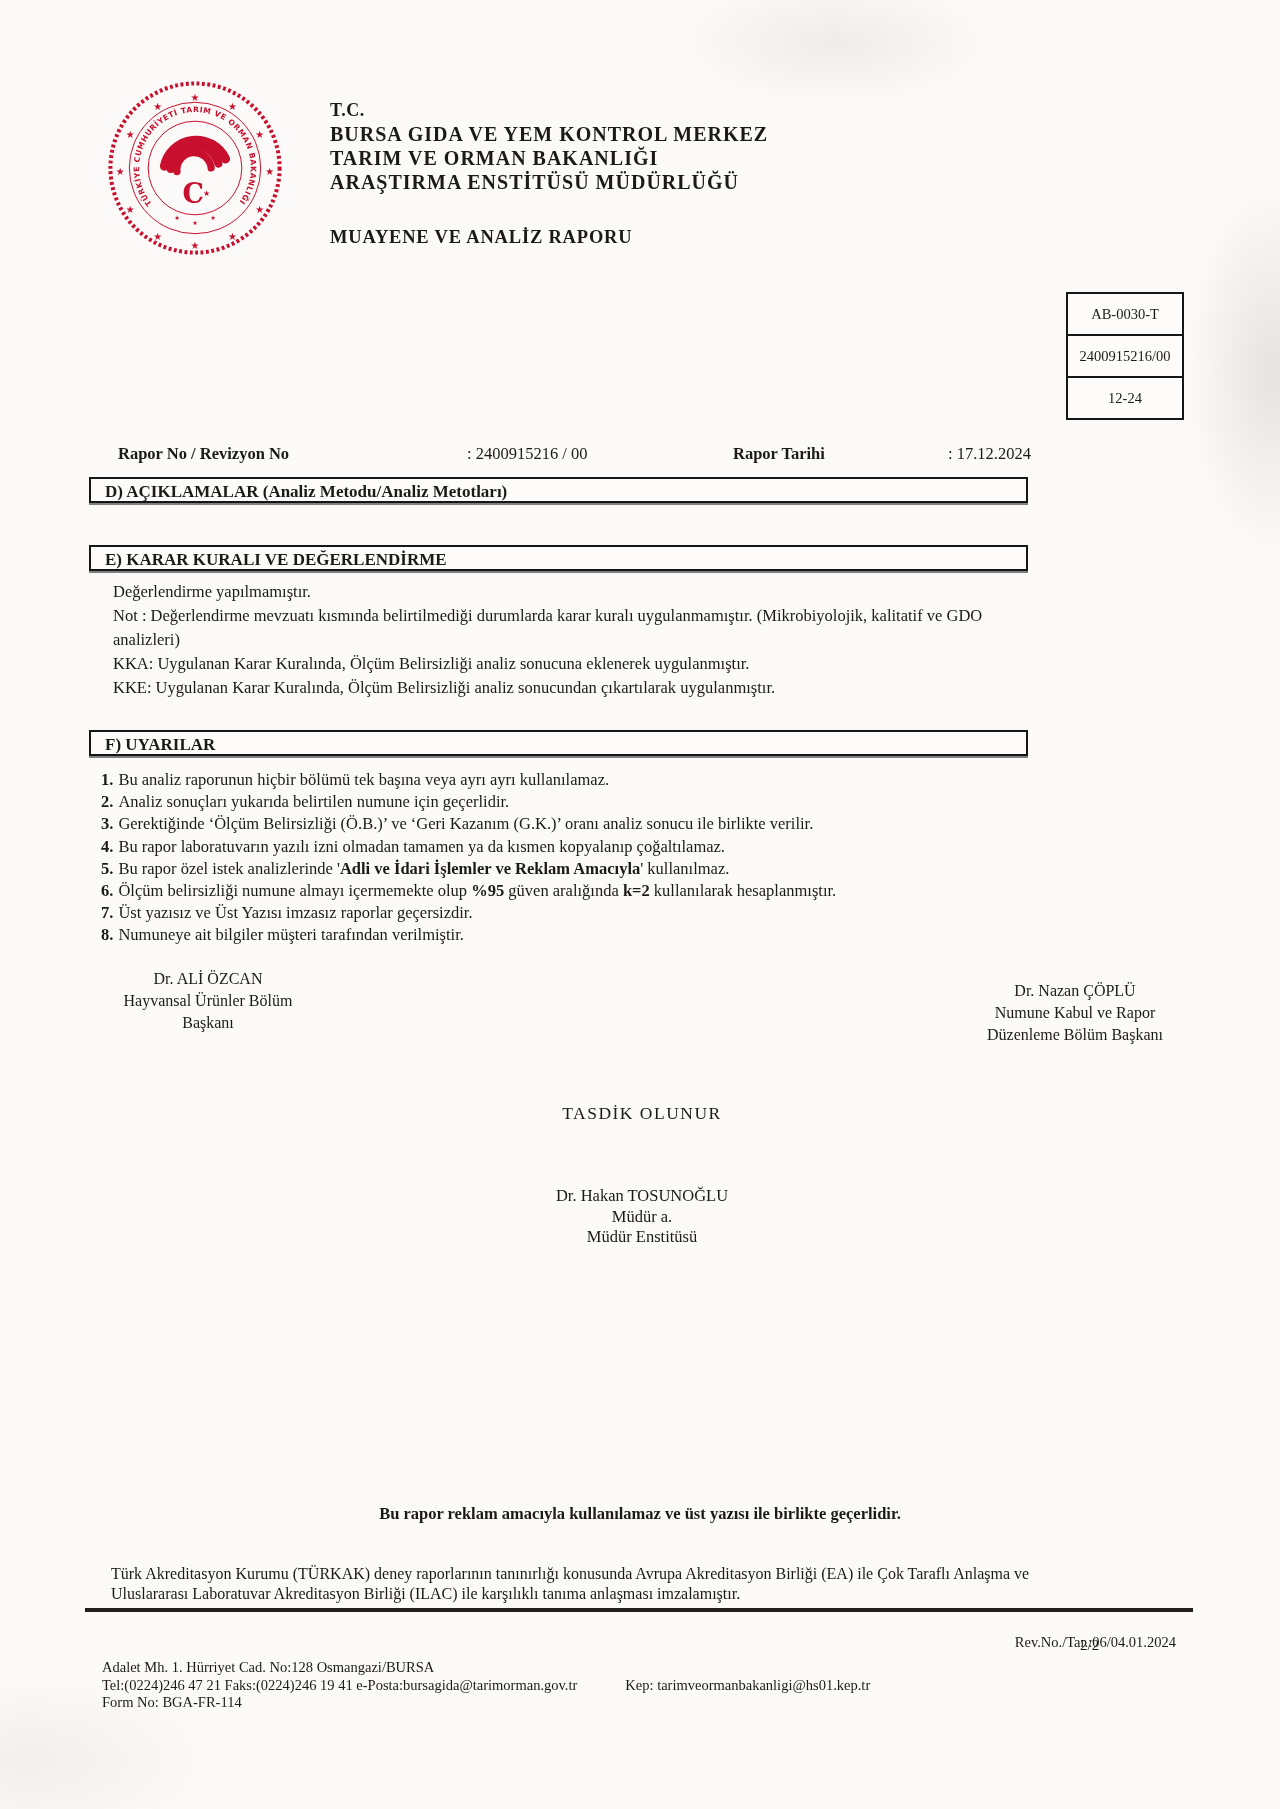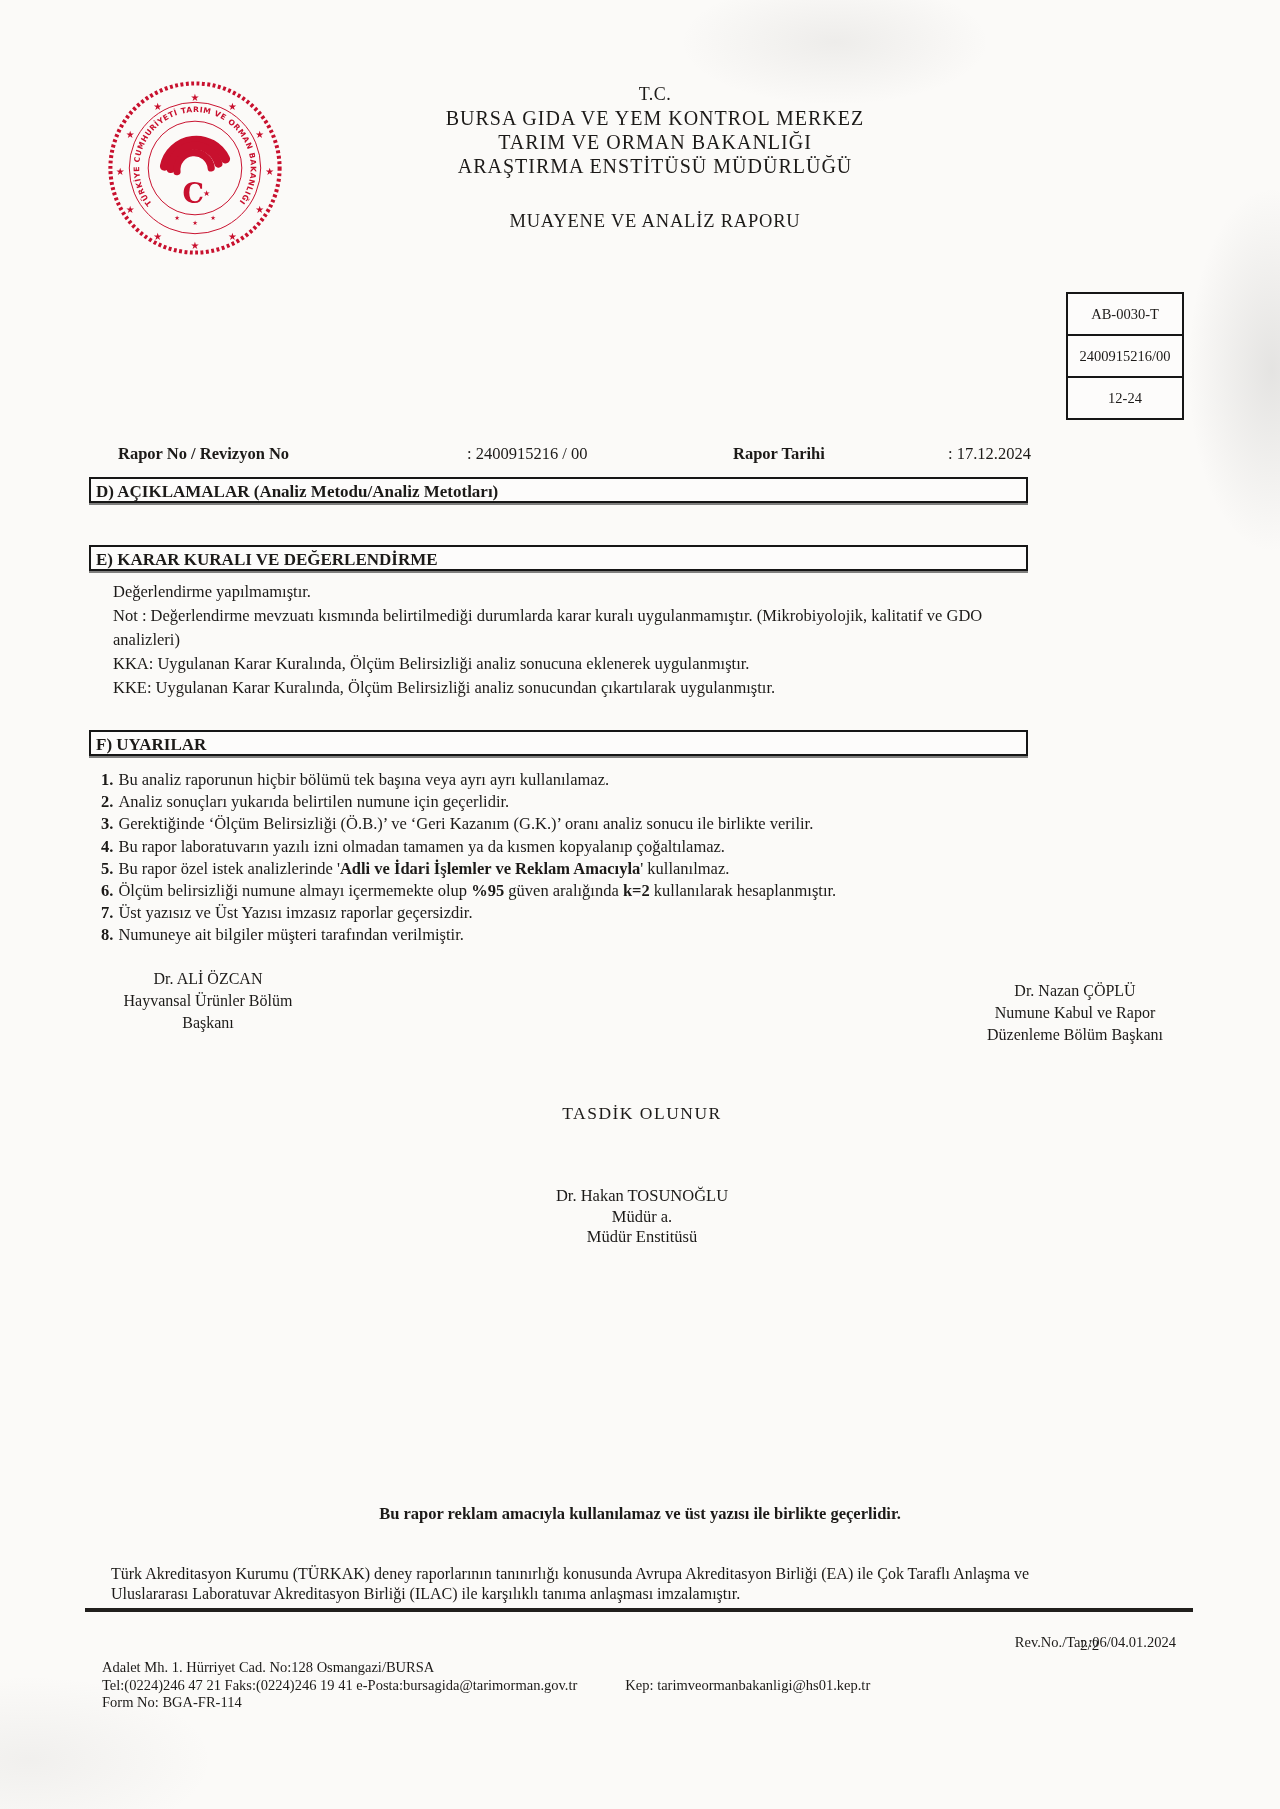--- a/index.html
+++ b/index.html
@@ -12,41 +12,41 @@
   .page{
     position:relative;width:1280px;height:1809px;overflow:hidden;
     background:
       radial-gradient(220px 90px at 835px 42px, rgba(120,118,115,.10), transparent 70%),
       radial-gradient(120px 260px at 1272px 370px, rgba(110,110,110,.16), transparent 70%),
       radial-gradient(260px 120px at 30px 1760px, rgba(120,118,115,.08), transparent 70%),
       #fbfaf8;
   }
   
   .emblem{position:absolute;left:100px;top:78px;width:190px;height:180px;}
-  .hdr{position:absolute;left:330px;top:82px;width:650px;text-align:center;font-weight:normal;line-height:24px;}
+  .hdr{position:absolute;left:330px;top:98px;width:650px;font-weight:bold;line-height:24px;}
   .hdr .tc{font-size:18px;letter-spacing:.5px;}
   .hdr .l1{font-size:20px;letter-spacing:1px;}
   .hdr .title{font-size:18.5px;letter-spacing:.8px;margin-top:31px;}
   
   .codebox{position:absolute;left:1066px;top:292px;width:118px;}
   .codebox .cell{
     border:2px solid #161616;height:40px;line-height:40px;text-align:center;
     font-size:14.5px;background:#fdfcfb;margin-top:-2px;
   }
   .codebox .cell:first-child{margin-top:0;}
   
   .inforow{position:absolute;left:0;top:444px;width:1236px;height:22px;font-size:16.5px;}
   .inforow span{position:absolute;white-space:nowrap;}
   .inforow .lab{font-weight:bold;}
   
   .secbox{
     position:absolute;left:89px;width:939px;height:26px;
     border:2px solid #161616;box-shadow:0 2px 0 rgba(25,25,25,.55);
     background:#fdfcfb;font-weight:bold;font-size:17px;line-height:26px;
-    padding-left:5px;box-sizing:border-box;white-space:nowrap;
+    padding-left:14px;box-sizing:border-box;white-space:nowrap;
   }
   .ebody{position:absolute;left:113px;top:580px;width:916px;font-size:16.5px;line-height:24px;}
   .fbody{position:absolute;left:101px;top:769px;width:940px;font-size:16.5px;line-height:22.2px;}
   .fbody .row{white-space:nowrap;}
   .fbody .num{font-weight:bold;margin-right:5px;}
   .b{font-weight:bold;}
   
   .sig{position:absolute;width:250px;text-align:center;font-size:16px;line-height:22px;}
   .sig-left{left:83px;top:968px;}
   .sig-right{left:950px;top:980px;}

